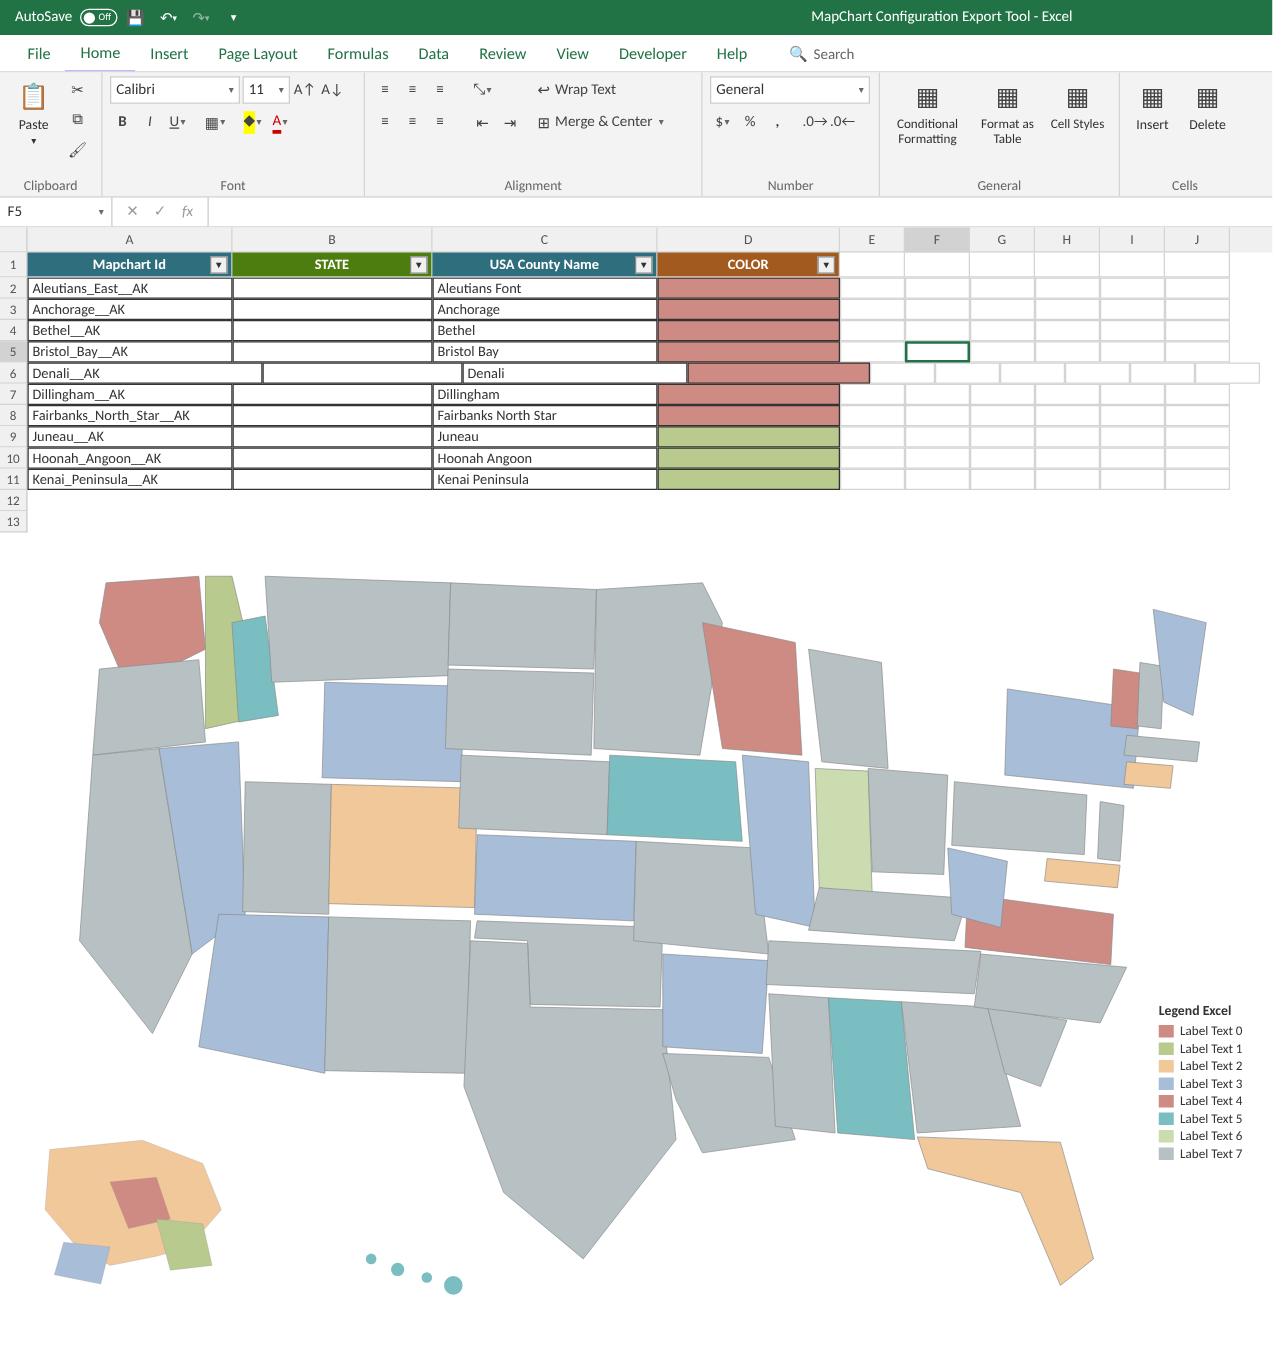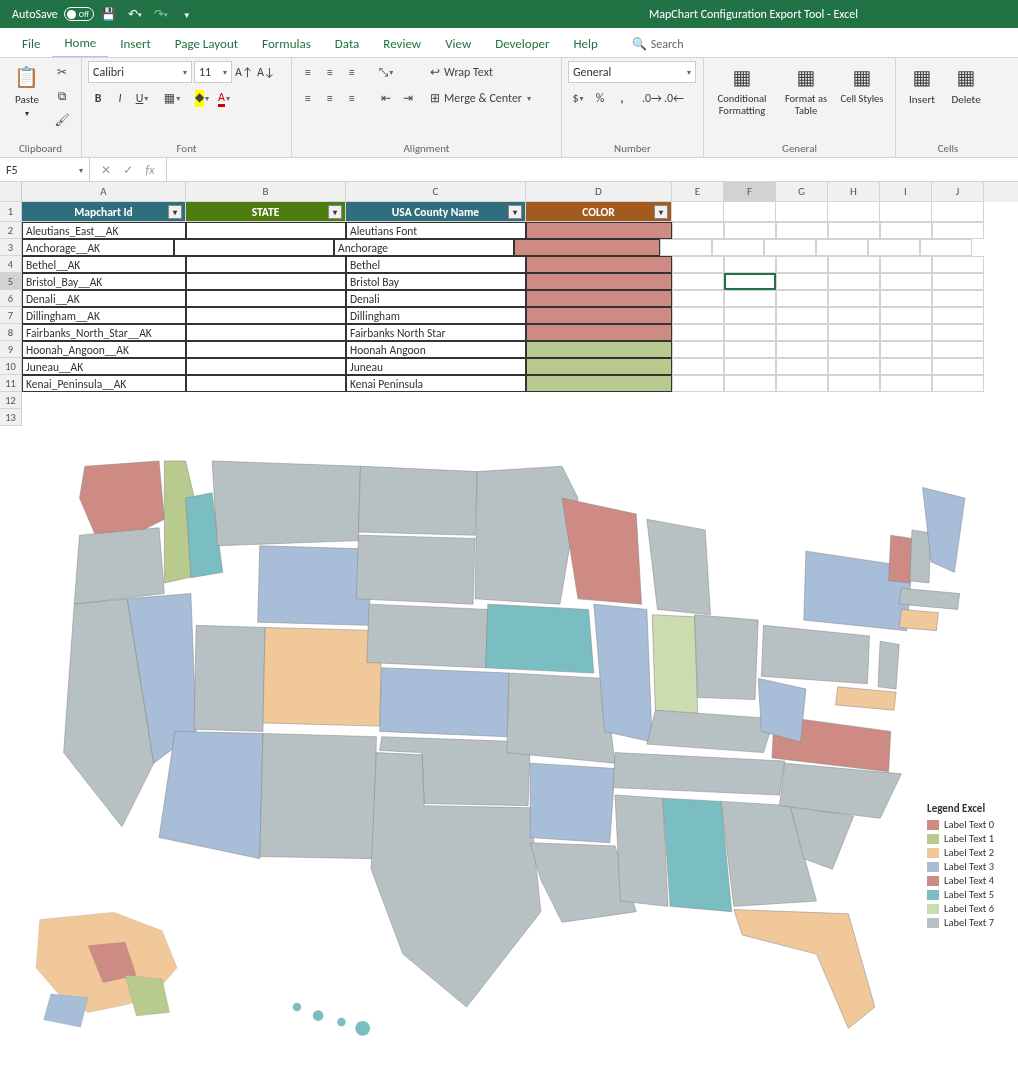--- a/index.html
+++ b/index.html
@@ -356,21 +356,21 @@
             <div class="cell" style="width:180px">Aleutians Font</div>
             <div class="cell color-red" style="width:146px"></div>
             <div class="cell" style="width:52px;border:1px solid #d4d4d4"></div>
             <div class="cell" style="width:52px;border:1px solid #d4d4d4"></div>
             <div class="cell" style="width:52px;border:1px solid #d4d4d4"></div>
             <div class="cell" style="width:52px;border:1px solid #d4d4d4"></div>
             <div class="cell" style="width:52px;border:1px solid #d4d4d4"></div>
             <div class="cell" style="width:52px;border:1px solid #d4d4d4"></div>
           </div>
           <div class="row data-row">
-            <div class="cell" style="width:152px">Anchorage__AK</div>
+            <div class="cell" style="width:164px">Anchorage__AK</div>
             <div class="cell" style="width:160px"></div>
             <div class="cell" style="width:180px">Anchorage</div>
             <div class="cell color-red" style="width:146px"></div>
             <div class="cell" style="width:52px;border:1px solid #d4d4d4"></div>
             <div class="cell" style="width:52px;border:1px solid #d4d4d4"></div>
             <div class="cell" style="width:52px;border:1px solid #d4d4d4"></div>
             <div class="cell" style="width:52px;border:1px solid #d4d4d4"></div>
             <div class="cell" style="width:52px;border:1px solid #d4d4d4"></div>
             <div class="cell" style="width:52px;border:1px solid #d4d4d4"></div>
           </div>
@@ -392,21 +392,21 @@
             <div class="cell" style="width:180px">Bristol Bay</div>
             <div class="cell color-red" style="width:146px"></div>
             <div class="cell" style="width:52px;border:1px solid #d4d4d4"></div>
             <div class="cell" style="width:52px;border:1px solid #d4d4d4"></div>
             <div class="cell" style="width:52px;border:1px solid #d4d4d4"></div>
             <div class="cell" style="width:52px;border:1px solid #d4d4d4"></div>
             <div class="cell" style="width:52px;border:1px solid #d4d4d4"></div>
             <div class="cell" style="width:52px;border:1px solid #d4d4d4"></div>
           </div>
           <div class="row data-row">
-            <div class="cell" style="width:164px">Denali__AK</div>
+            <div class="cell" style="width:188px">Denali__AK</div>
             <div class="cell" style="width:160px"></div>
             <div class="cell" style="width:180px">Denali</div>
             <div class="cell color-red" style="width:146px"></div>
             <div class="cell" style="width:52px;border:1px solid #d4d4d4"></div>
             <div class="cell" style="width:52px;border:1px solid #d4d4d4"></div>
             <div class="cell" style="width:52px;border:1px solid #d4d4d4"></div>
             <div class="cell" style="width:52px;border:1px solid #d4d4d4"></div>
             <div class="cell" style="width:52px;border:1px solid #d4d4d4"></div>
             <div class="cell" style="width:52px;border:1px solid #d4d4d4"></div>
           </div>
@@ -428,35 +428,35 @@
             <div class="cell" style="width:180px">Fairbanks North Star</div>
             <div class="cell color-red" style="width:146px"></div>
             <div class="cell" style="width:52px;border:1px solid #d4d4d4"></div>
             <div class="cell" style="width:52px;border:1px solid #d4d4d4"></div>
             <div class="cell" style="width:52px;border:1px solid #d4d4d4"></div>
             <div class="cell" style="width:52px;border:1px solid #d4d4d4"></div>
             <div class="cell" style="width:52px;border:1px solid #d4d4d4"></div>
             <div class="cell" style="width:52px;border:1px solid #d4d4d4"></div>
           </div>
           <div class="row data-row">
+            <div class="cell" style="width:164px">Juneau__AK</div>
+            <div class="cell" style="width:160px"></div>
+            <div class="cell" style="width:180px">Juneau</div>
+            <div class="cell color-green" style="width:146px"></div>
+            <div class="cell" style="width:52px;border:1px solid #d4d4d4"></div>
+            <div class="cell" style="width:52px;border:1px solid #d4d4d4"></div>
+            <div class="cell" style="width:52px;border:1px solid #d4d4d4"></div>
+            <div class="cell" style="width:52px;border:1px solid #d4d4d4"></div>
+            <div class="cell" style="width:52px;border:1px solid #d4d4d4"></div>
+            <div class="cell" style="width:52px;border:1px solid #d4d4d4"></div>
+          </div>
+          <div class="row data-row">
             <div class="cell" style="width:164px">Hoonah_Angoon__AK</div>
             <div class="cell" style="width:160px"></div>
             <div class="cell" style="width:180px">Hoonah Angoon</div>
-            <div class="cell color-green" style="width:146px"></div>
-            <div class="cell" style="width:52px;border:1px solid #d4d4d4"></div>
-            <div class="cell" style="width:52px;border:1px solid #d4d4d4"></div>
-            <div class="cell" style="width:52px;border:1px solid #d4d4d4"></div>
-            <div class="cell" style="width:52px;border:1px solid #d4d4d4"></div>
-            <div class="cell" style="width:52px;border:1px solid #d4d4d4"></div>
-            <div class="cell" style="width:52px;border:1px solid #d4d4d4"></div>
-          </div>
-          <div class="row data-row">
-            <div class="cell" style="width:164px">Juneau__AK</div>
-            <div class="cell" style="width:160px"></div>
-            <div class="cell" style="width:180px">Juneau</div>
             <div class="cell color-green" style="width:146px"></div>
             <div class="cell" style="width:52px;border:1px solid #d4d4d4"></div>
             <div class="cell" style="width:52px;border:1px solid #d4d4d4"></div>
             <div class="cell" style="width:52px;border:1px solid #d4d4d4"></div>
             <div class="cell" style="width:52px;border:1px solid #d4d4d4"></div>
             <div class="cell" style="width:52px;border:1px solid #d4d4d4"></div>
             <div class="cell" style="width:52px;border:1px solid #d4d4d4"></div>
           </div>
           <div class="row data-row">
             <div class="cell" style="width:164px">Kenai_Peninsula__AK</div>

